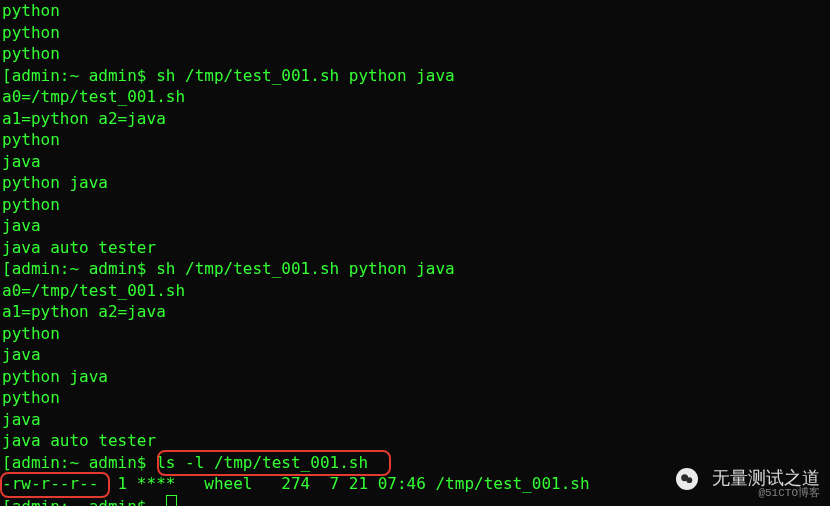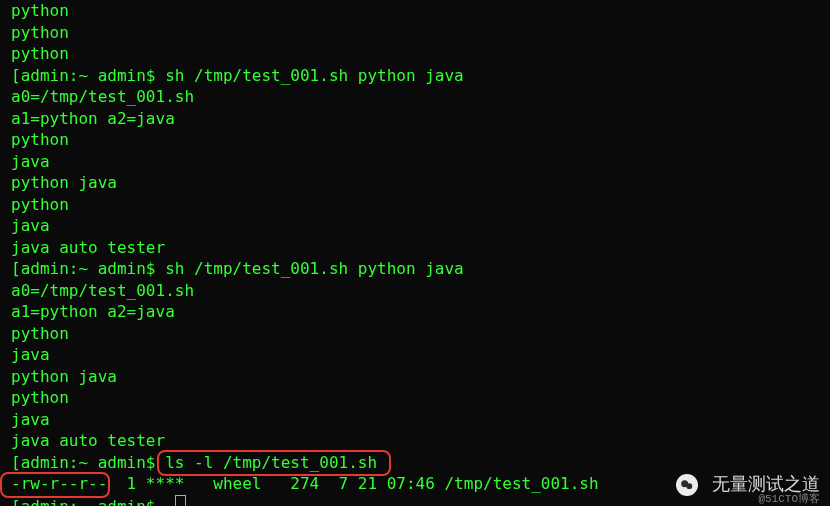--- a/index.html
+++ b/index.html
@@ -14,40 +14,39 @@
     color: #33ff33;
     overflow: hidden;
     position: relative;
   }
   .terminal {
     padding: 0 2px;
     white-space: pre;
   }
   .line {
     display: block;
-    margin-left: 9px;
   }
   .red-box {
     position: absolute;
     border: 2px solid #e23a2f;
     border-radius: 8px;
     pointer-events: none;
   }
   .cursor {
     display: inline-block;
     width: 9px;
     height: 17px;
     border: 1px solid #33ff33;
     vertical-align: text-bottom;
     margin-bottom: 2px;
   }
   .watermark {
     position: absolute;
     right: 10px;
-    bottom: 10px;
+    bottom: 16px;
     display: flex;
     align-items: center;
     gap: 14px;
     color: #e8e8e8;
     font-family: "PingFang SC", "Microsoft YaHei", sans-serif;
     font-size: 18px;
     opacity: 0.92;
   }
   .watermark .sub {
     position: absolute;

